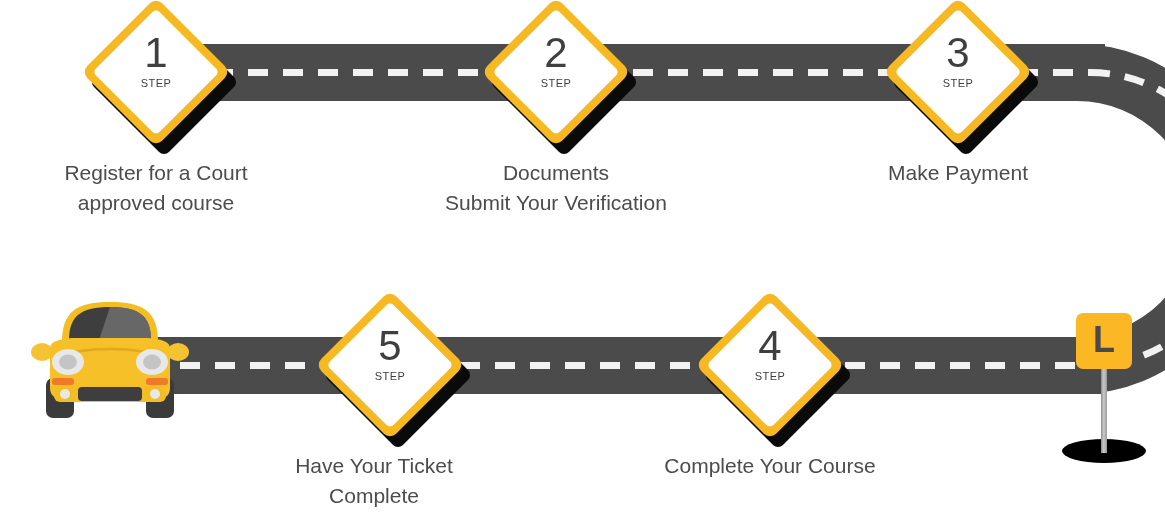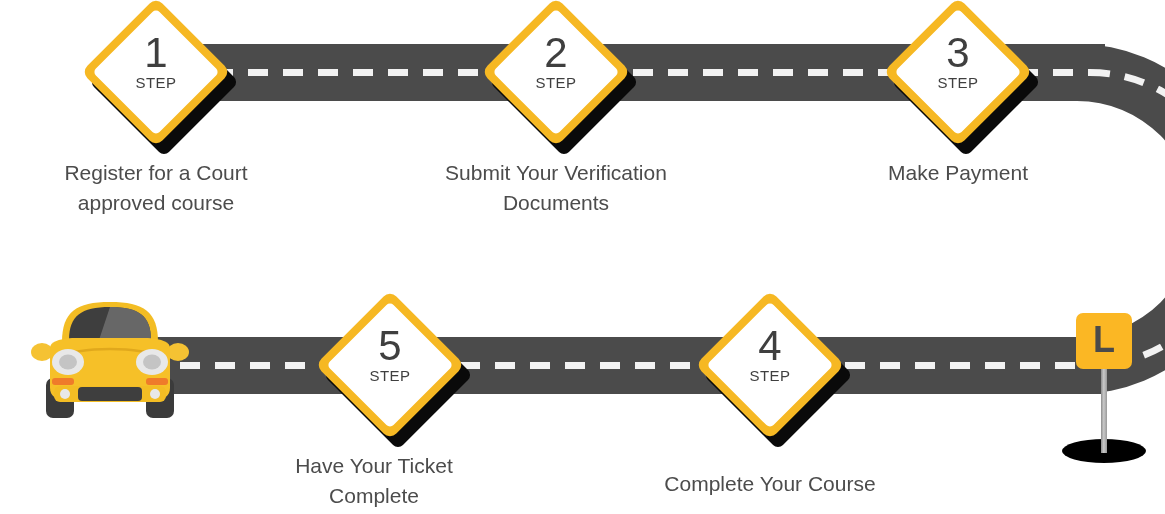--- a/index.html
+++ b/index.html
@@ -67,21 +67,21 @@
   .dia-num {
     display: block;
     font-size: 42px;
     line-height: 44px;
     font-weight: 400;
     color: #3f3f3f;
     letter-spacing: 0px;
   }
   .dia-step {
     display: block;
-    font-size: 15px;
+    font-size: 11px;
     line-height: 16px;
     font-weight: 400;
     color: #3f3f3f;
     letter-spacing: 0.5px;
   }
   .step-caption {
     position: absolute;
     width: 340px;
     text-align: center;
     font-size: 21px;
@@ -218,22 +218,22 @@
   <div class="step-node" style="left:481px; top:-3px;">
     <div class="dia-shadow"></div>
     <div class="dia-outer"></div>
     <div class="dia-inner"></div>
     <div class="dia-text">
       <span class="dia-num">2</span>
       <span class="dia-step">STEP</span>
     </div>
   </div>
   <div class="step-caption" style="left:386px; top:158px;">
+    <div>Documents</div>
     <div>Submit Your Verification</div>
-    <div>Documents</div>
   </div>
 
   <div class="step-node" style="left:883px; top:-3px;">
     <div class="dia-shadow"></div>
     <div class="dia-outer"></div>
     <div class="dia-inner"></div>
     <div class="dia-text">
       <span class="dia-num">3</span>
       <span class="dia-step">STEP</span>
     </div>
@@ -245,21 +245,21 @@
 
   <div class="step-node" style="left:695px; top:290px;">
     <div class="dia-shadow"></div>
     <div class="dia-outer"></div>
     <div class="dia-inner"></div>
     <div class="dia-text">
       <span class="dia-num">4</span>
       <span class="dia-step">STEP</span>
     </div>
   </div>
-  <div class="step-caption" style="left:600px; top:469px;">
+  <div class="step-caption" style="left:600px; top:451px;">
     <div>Complete Your Course</div>
     <div></div>
   </div>
 
   <div class="step-node" style="left:315px; top:290px;">
     <div class="dia-shadow"></div>
     <div class="dia-outer"></div>
     <div class="dia-inner"></div>
     <div class="dia-text">
       <span class="dia-num">5</span>

